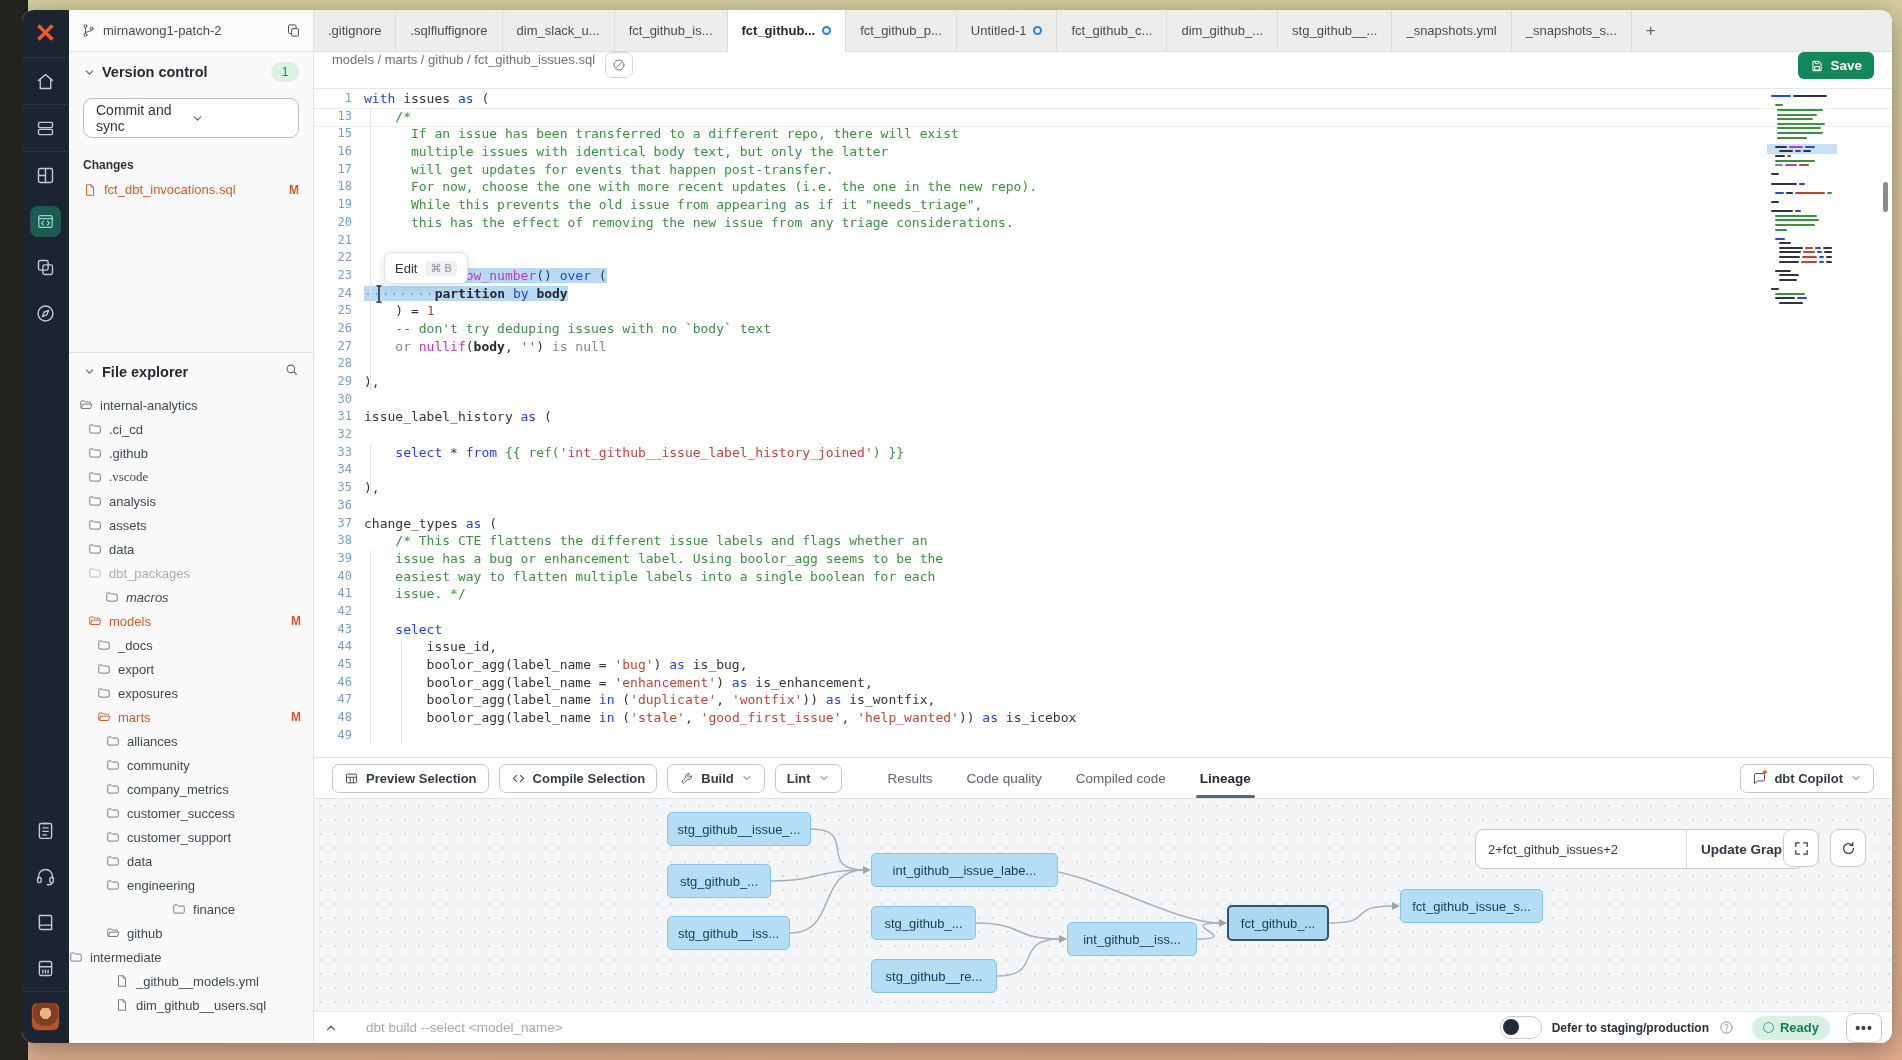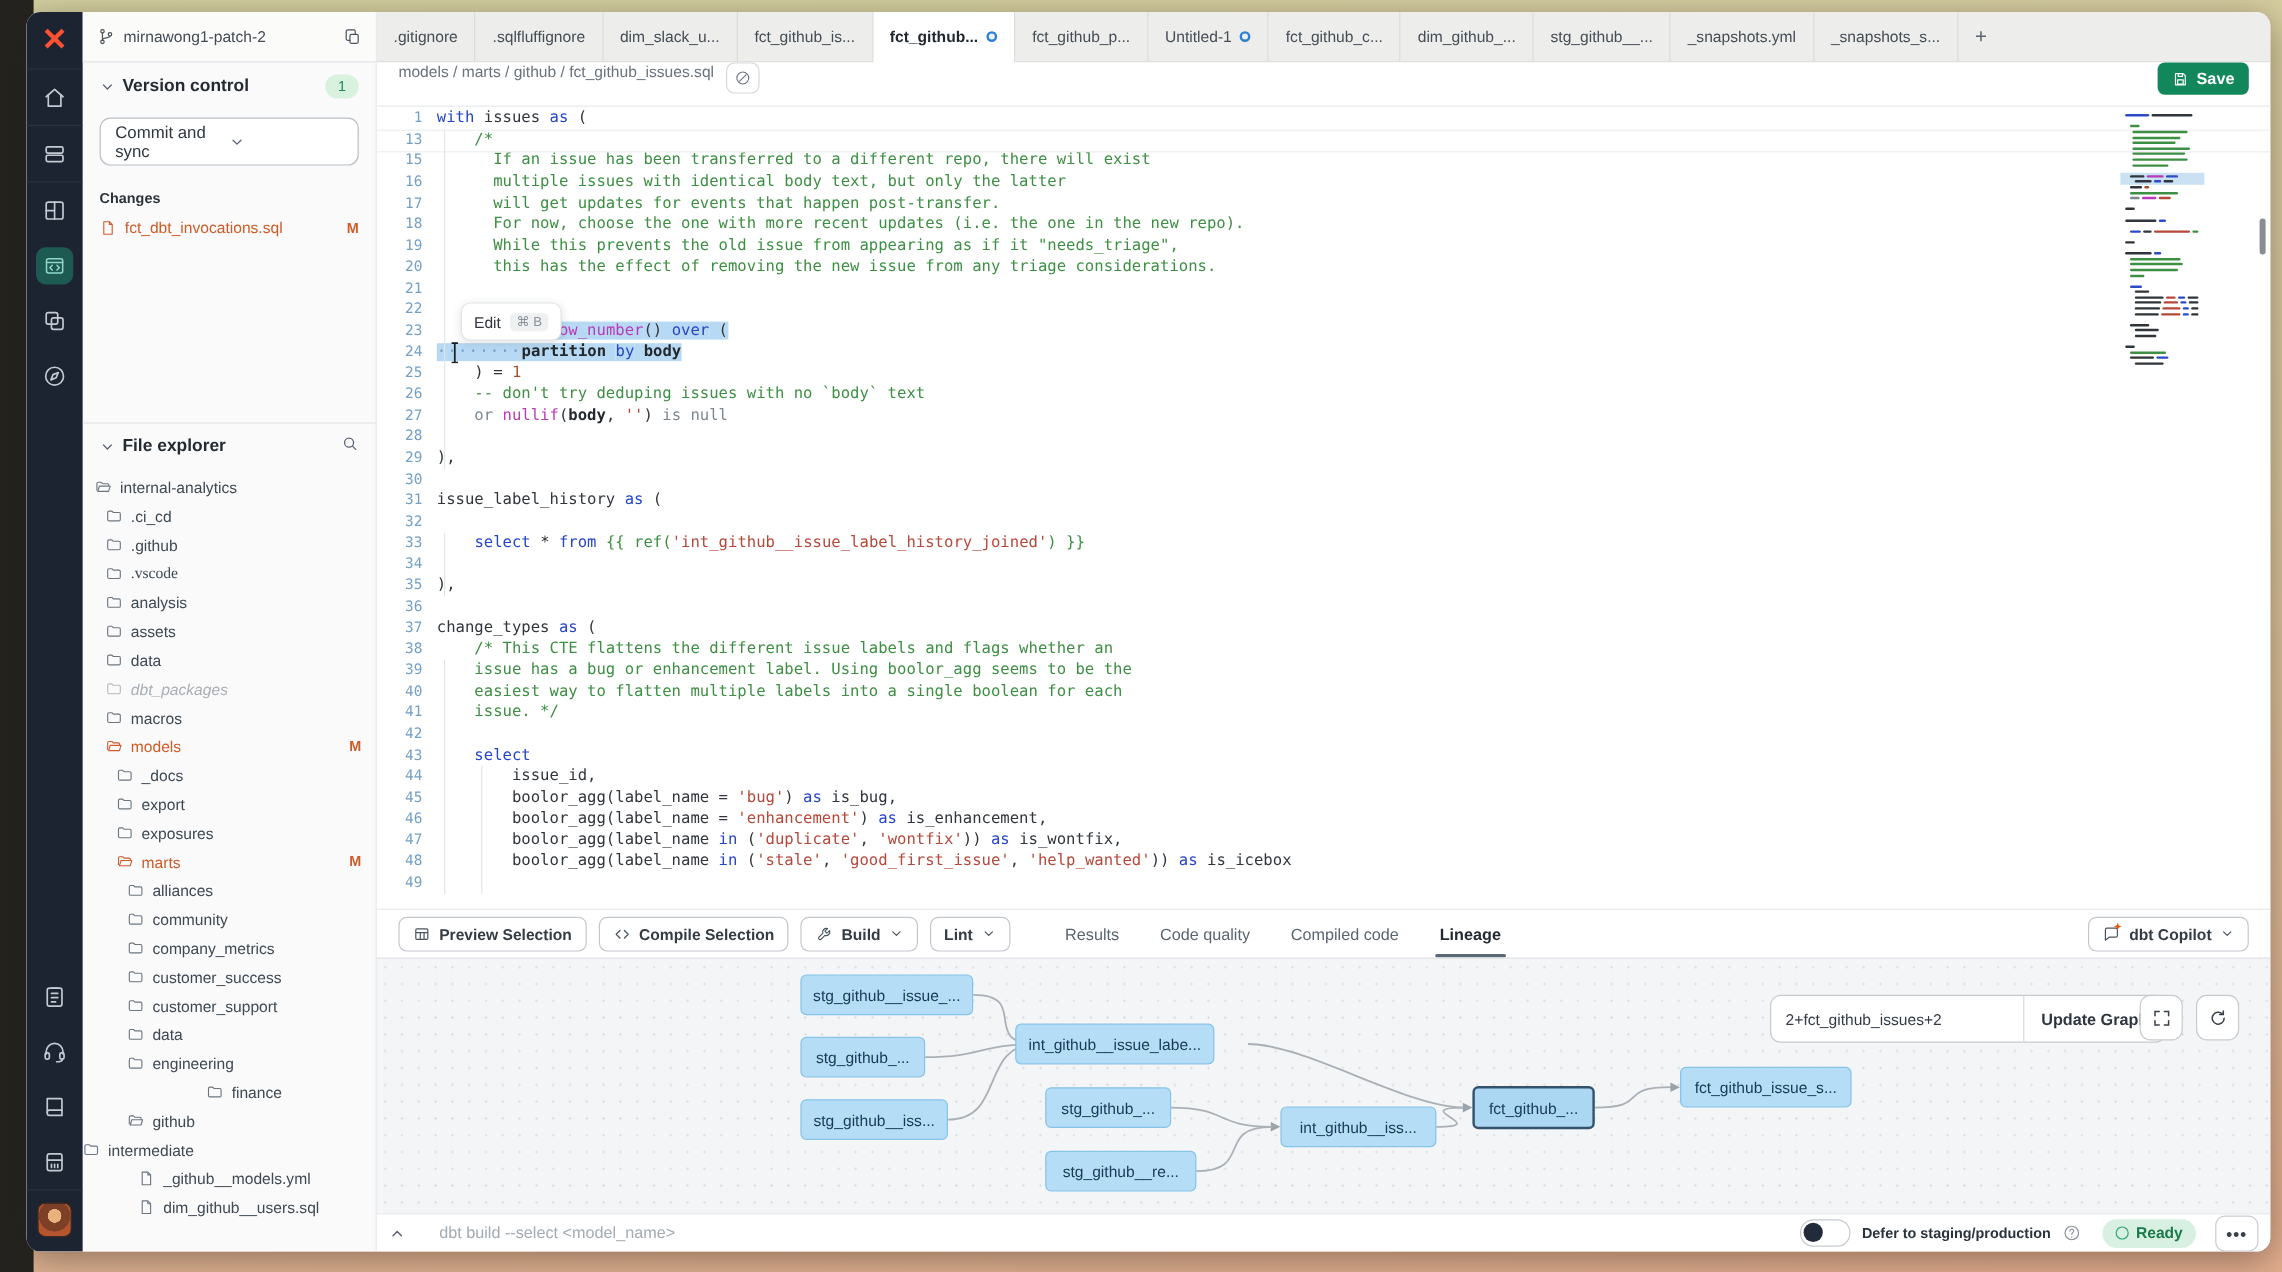--- a/index.html
+++ b/index.html
@@ -38,21 +38,21 @@
   .change-row{margin-top:10px;display:flex;align-items:center;gap:7px;font-size:13px;color:#cf5b28;}
   .change-row svg{width:14px;height:14px;color:#cf5b28;}
   .change-row .m{margin-left:auto;font-weight:700;font-size:12px;color:#cf5b28;}
   .fe{flex:1;overflow:hidden;display:flex;flex-direction:column;padding-top:9px;}
   .fe .sec-title-row{padding:0 14px;}
   .fe .search svg{width:15px;height:15px;color:#5a6370;}
   .tree{margin-top:12px;flex:1;overflow:hidden;}
   .tree-row{height:24px;display:flex;align-items:center;gap:7px;font-size:13px;color:#3f4954;padding-right:12px;}
   .tree-row svg{width:14px;height:14px;flex:none;color:#6b7580;}
   .tree-row.orange,.tree-row.orange svg{color:#cf5b28;}
-  .tree-row.muted{color:#a8aeb5;font-style:italic;}
+  .tree-row.muted{color:#a8aeb5;}
   .tree-row.muted svg{color:#b4bac0;}
   .tree-row .m{margin-left:auto;font-weight:700;font-size:12px;color:#cf5b28;}
   
   .main{flex:1;display:flex;flex-direction:column;min-width:0;position:relative;}
   .tabbar{height:41px;background:#ededeb;border-bottom:1px solid #dcdedd;display:flex;align-items:stretch;flex:none;}
   .tab{display:flex;align-items:center;justify-content:center;gap:7px;font-size:13px;color:#454d57;
     border-right:1px solid #dcdcda;padding:0 14px;white-space:nowrap;}
   .tab.active{background:#fff;color:#1f262e;font-weight:700;border-bottom:1px solid #fff;margin-bottom:-1px;}
   .dot{width:9px;height:9px;border-radius:50%;border:2.5px solid #2f80d2;background:#e8f2fb;box-sizing:border-box;flex:none;}
   .tab-plus{display:flex;align-items:center;padding:0 14px;color:#5a6370;font-size:17px;}
@@ -399,21 +399,21 @@
               <use href="#ic-folder"></use>
             </svg>
             <span>data</span>
           </div>
           <div class="tree-row muted" style="padding-left: 19px;">
             <svg fill="none" stroke="currentColor" stroke-width="1.6" stroke-linejoin="round">
               <use href="#ic-folder"></use>
             </svg>
             <span>dbt_packages</span>
           </div>
-          <div class="tree-row" style="padding-left: 19px;">
+          <div class="tree-row" style="padding-left: 36px; font-style: italic;">
             <svg fill="none" stroke="currentColor" stroke-width="1.6" stroke-linejoin="round">
               <use href="#ic-folder"></use>
             </svg>
             <span>macros</span>
           </div>
           <div class="tree-row orange" style="padding-left: 19px;">
             <svg fill="none" stroke="currentColor" stroke-width="1.6" stroke-linejoin="round">
               <use href="#ic-folder-open"></use>
             </svg>
             <span>models</span>
@@ -893,21 +893,21 @@
           </svg>
         </span>
       <span class="sq-btn" style="left:1516px">
           <svg fill="none" stroke="currentColor" stroke-width="1.8" stroke-linecap="round">
             <use href="#ic-refresh"></use>
           </svg>
         </span>
     <div class="lnode" style="left: 353px; top: 13px; width: 144px;">stg_github__issue_...</div>
         <div class="lnode" style="left: 353px; top: 65px; width: 104px;">stg_github_...</div>
         <div class="lnode" style="left: 353px; top: 117px; width: 123px;">stg_github__iss...</div>
-        <div class="lnode" style="left: 532px; top: 54px; width: 166px;">int_github__issue_labe...</div>
+        <div class="lnode" style="left: 557px; top: 54px; width: 187px;">int_github__issue_labe...</div>
         <div class="lnode" style="left: 557px; top: 107px; width: 105px;">stg_github_...</div>
         <div class="lnode" style="left: 557px; top: 160px; width: 126px;">stg_github__re...</div>
         <div class="lnode" style="left: 753px; top: 123px; width: 130px;">int_github__iss...</div>
         <div class="lnode selected" style="left: 913px; top: 106px; width: 102px;">fct_github_...</div>
         <div class="lnode" style="left: 1086px; top: 90px; width: 143px;">fct_github_issue_s...</div>
       </div>
 
     <div class="statusbar">
       <span class="caret-up">
           <svg fill="none" stroke="currentColor" stroke-width="2" stroke-linecap="round" stroke-linejoin="round">

